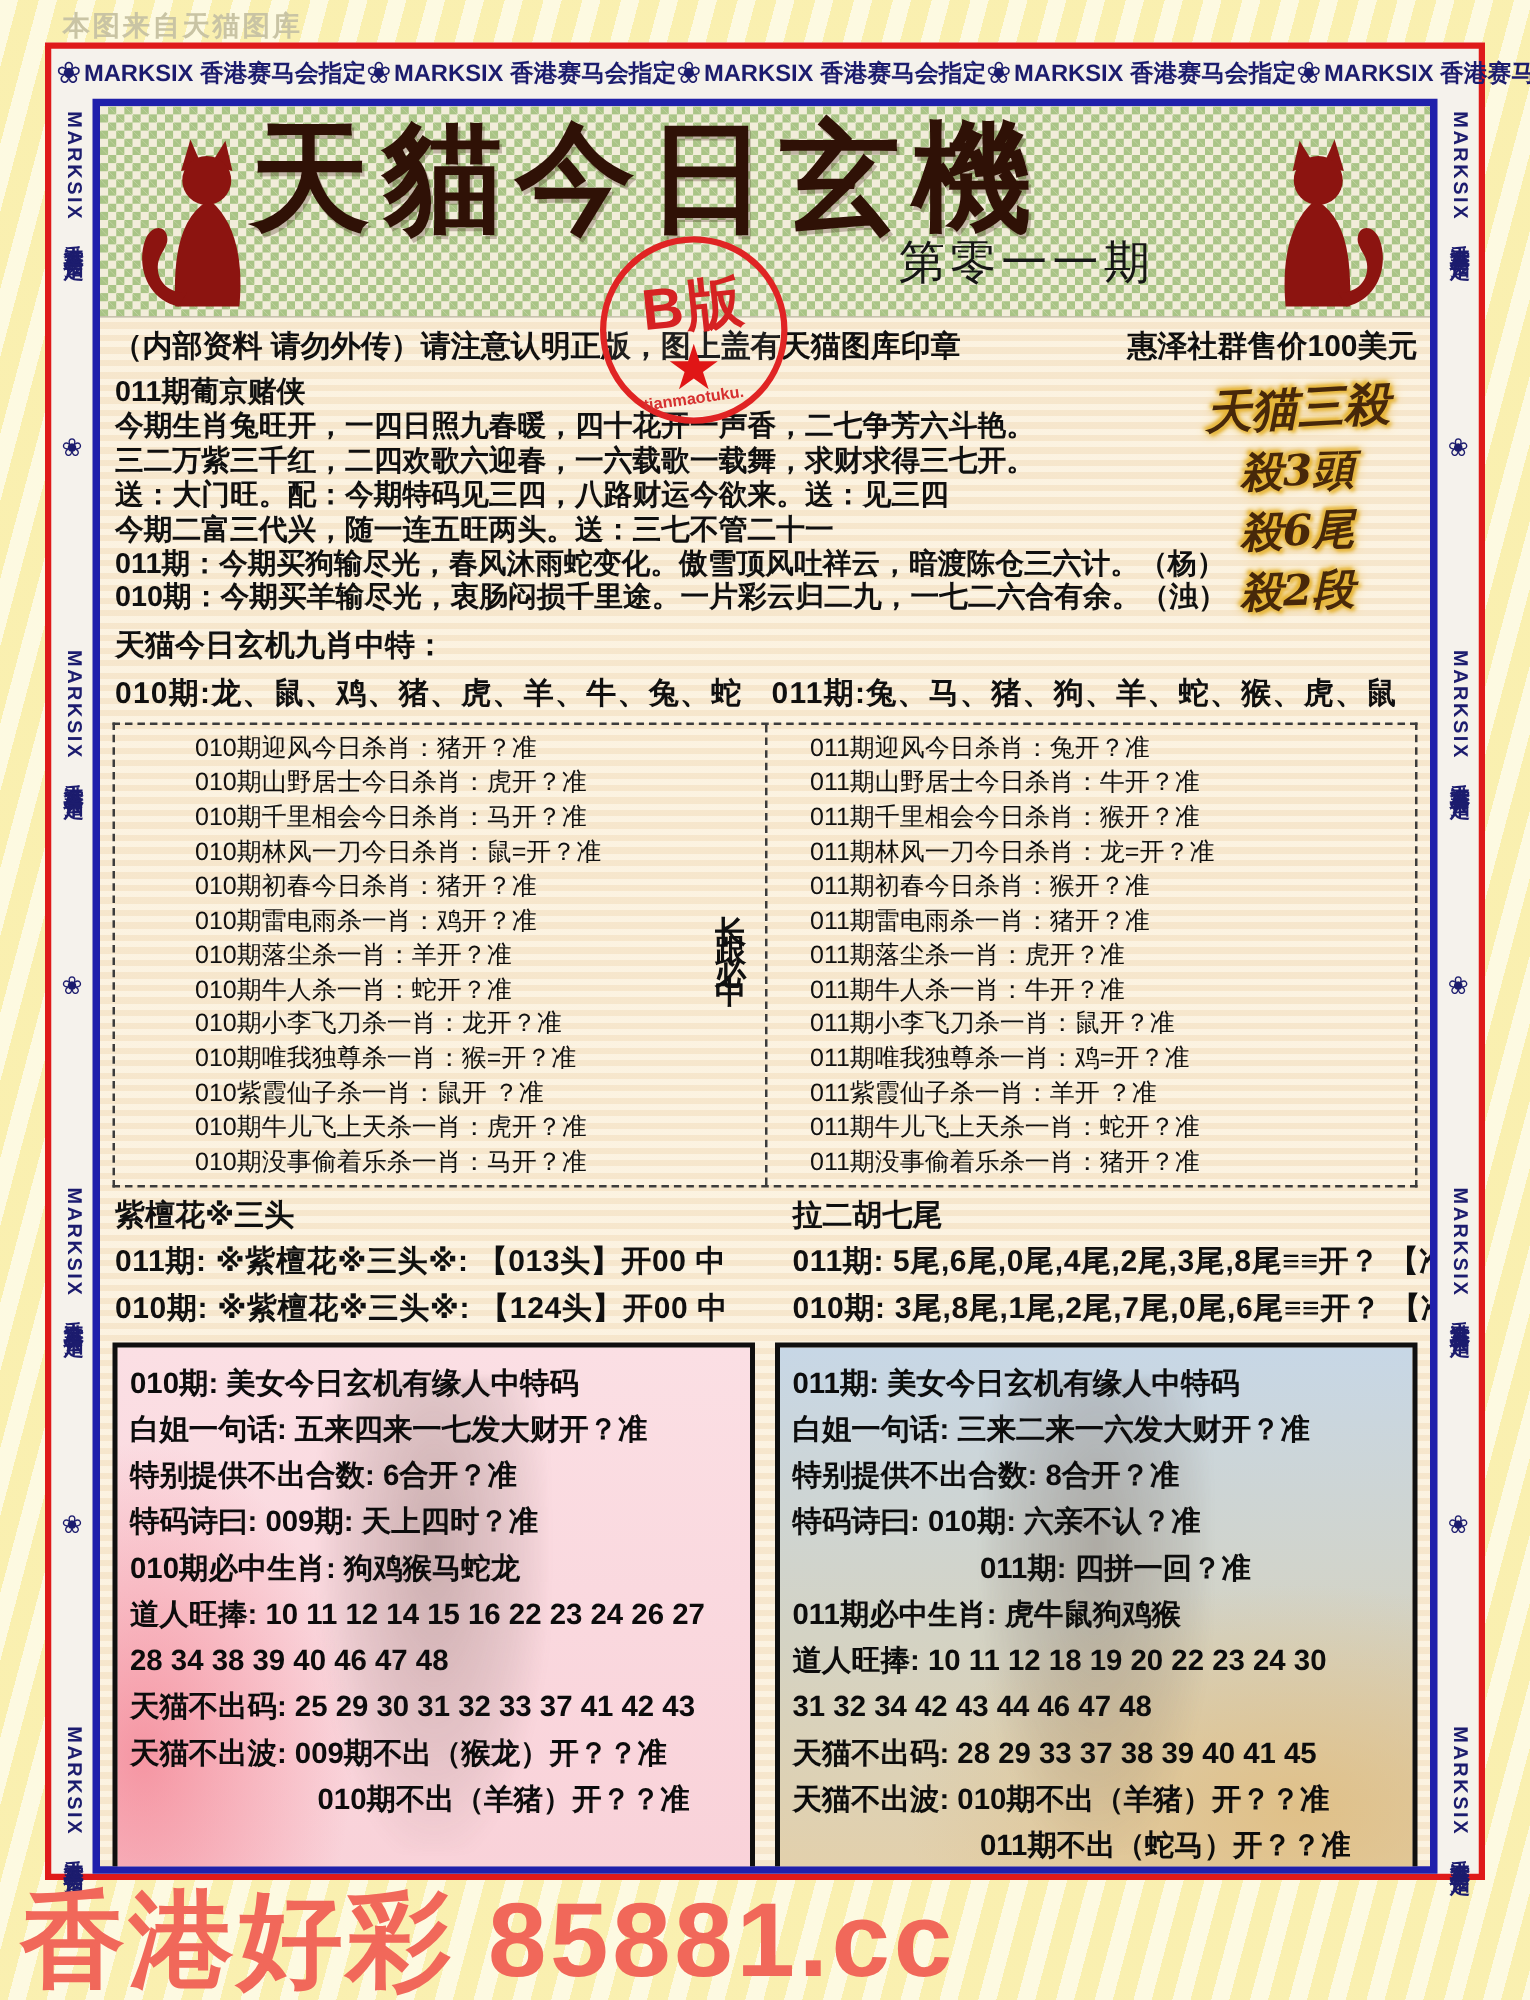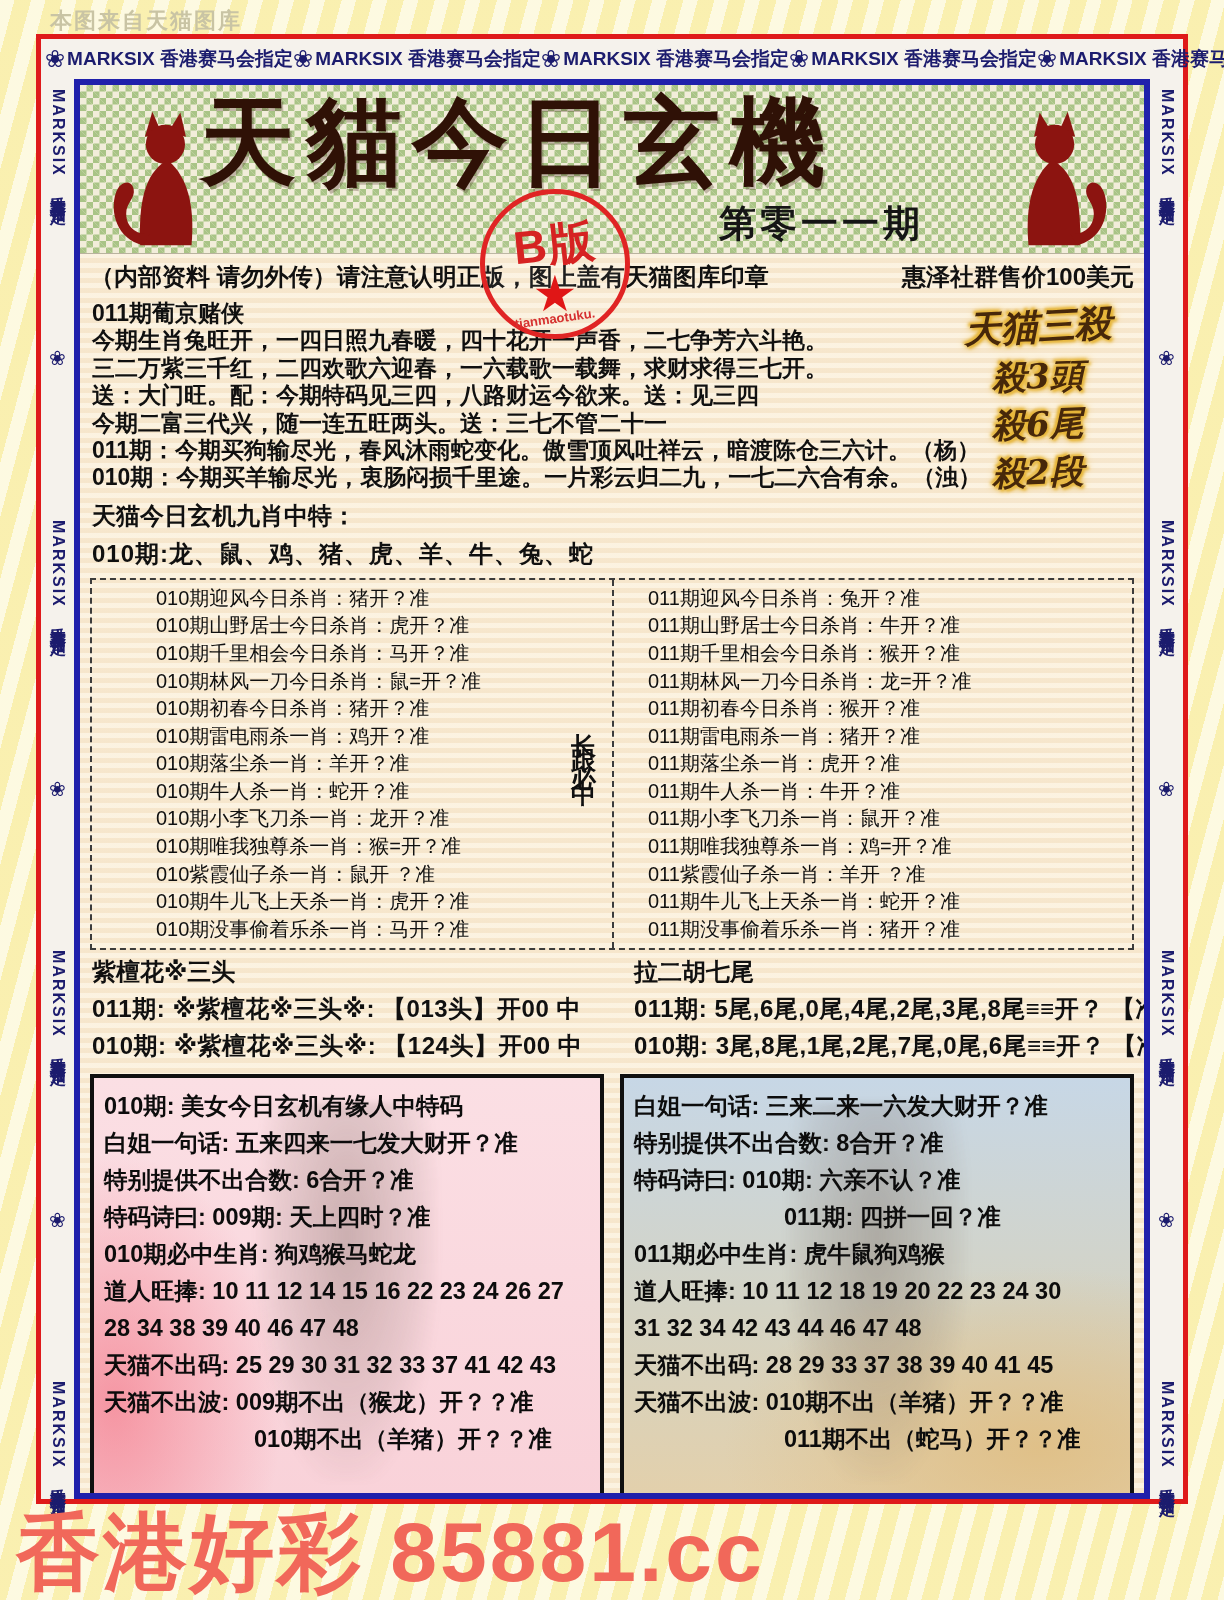--- a/index.html
+++ b/index.html
@@ -29,21 +29,21 @@
   
   .banner{height:168px;position:relative;border-bottom:1px solid #b9b39f;
     background-color:#f2edda;
     background-image:
       linear-gradient(45deg,#a9c486 25%,transparent 25%,transparent 75%,#a9c486 75%),
       linear-gradient(45deg,#a9c486 25%,transparent 25%,transparent 75%,#a9c486 75%);
     background-size:13px 13px;background-position:0 0,6.5px 6.5px;}
   .title{position:absolute;left:120px;right:140px;top:2px;text-align:left;
     font-family:"DejaVu Serif","Liberation Serif",serif;font-weight:900;font-size:96px;line-height:110px;
     color:#2f1106;letter-spacing:10px;text-shadow:2px 3px 0 rgba(47,17,6,.25);white-space:nowrap;}
-  .issue{position:absolute;right:220px;bottom:4px;font-size:37px;font-weight:700;color:#151515;letter-spacing:4px;margin-top:44px;}
+  .issue{position:absolute;right:220px;bottom:18px;font-size:37px;font-weight:400;color:#151515;letter-spacing:4px;margin-top:44px;}
   .cat{position:absolute;top:22px;width:110px;height:140px;}
   .cat.left{left:22px;}
   .cat.right{right:26px;transform:scaleX(-1);}
   .cat svg{width:100%;height:100%;}
   
   .stamp{position:absolute;left:400px;top:104px;width:150px;height:150px;border:5px solid #e02424;
     border-radius:50%;z-index:6;box-sizing:border-box;background:rgba(255,250,250,.06);}
   .stamp-label{margin-top:20px;text-align:center;font-size:46px;font-weight:900;color:#d62222;
     transform:rotate(-6deg);letter-spacing:2px;}
   .stamp-star{text-align:center;font-size:50px;line-height:.75;color:#e01616;}
@@ -192,20 +192,21 @@
         <div class="poem-line">送：大门旺。配：今期特码见三四，八路财运今欲来。送：见三四</div>
         <div class="poem-line">今期二富三代兴，随一连五旺两头。送：三七不管二十一</div>
         <div class="poem-line">011期：今期买狗输尽光，春风沐雨蛇变化。傲雪顶风吐祥云，暗渡陈仓三六计。（杨）</div>
         <div class="poem-line">010期：今期买羊输尽光，衷肠闷损千里途。一片彩云归二九，一七二六合有余。（浊）</div>
       </div>
 
       <div class="ninexiao">
         <div class="nx-title">天猫今日玄机九肖中特：</div>
         <div class="nx-row">
           <span>010期:龙、鼠、鸡、猪、虎、羊、牛、兔、蛇</span>
+          <span>011期:兔、马、猪、狗、羊、蛇、猴、虎、鼠</span>
         </div>
       </div>
 
       <div class="killbox">
         <div class="kcol l">
           <div class="kline">010期迎风今日杀肖：猪开？准</div>
           <div class="kline">010期山野居士今日杀肖：虎开？准</div>
           <div class="kline">010期千里相会今日杀肖：马开？准</div>
           <div class="kline">010期林风一刀今日杀肖：鼠=开？准</div>
           <div class="kline">010期初春今日杀肖：猪开？准</div>
@@ -256,20 +257,21 @@
           <div class="bline">特别提供不出合数: 6合开？准</div>
           <div class="bline">特码诗曰: 009期: 天上四时？准</div>
           <div class="bline">010期必中生肖: 狗鸡猴马蛇龙</div>
           <div class="bline">道人旺捧: 10 11 12 14 15 16 22 23 24 26 27</div>
           <div class="bline">28 34 38 39 40 46 47 48</div>
           <div class="bline">天猫不出码: 25 29 30 31 32 33 37 41 42 43</div>
           <div class="bline">天猫不出波: 009期不出（猴龙）开？？准</div>
           <div class="bline indent">010期不出（羊猪）开？？准</div>
         </div>
         <div class="bb rbx">
+          <div class="bline">011期: 美女今日玄机有缘人中特码</div>
           <div class="bline">白姐一句话: 三来二来一六发大财开？准</div>
           <div class="bline">特别提供不出合数: 8合开？准</div>
           <div class="bline">特码诗曰: 010期: 六亲不认？准</div>
           <div class="bline indent">011期: 四拼一回？准</div>
           <div class="bline">011期必中生肖: 虎牛鼠狗鸡猴</div>
           <div class="bline">道人旺捧: 10 11 12 18 19 20 22 23 24 30</div>
           <div class="bline">31 32 34 42 43 44 46 47 48</div>
           <div class="bline">天猫不出码: 28 29 33 37 38 39 40 41 45</div>
           <div class="bline">天猫不出波: 010期不出（羊猪）开？？准</div>
           <div class="bline indent">011期不出（蛇马）开？？准</div>

